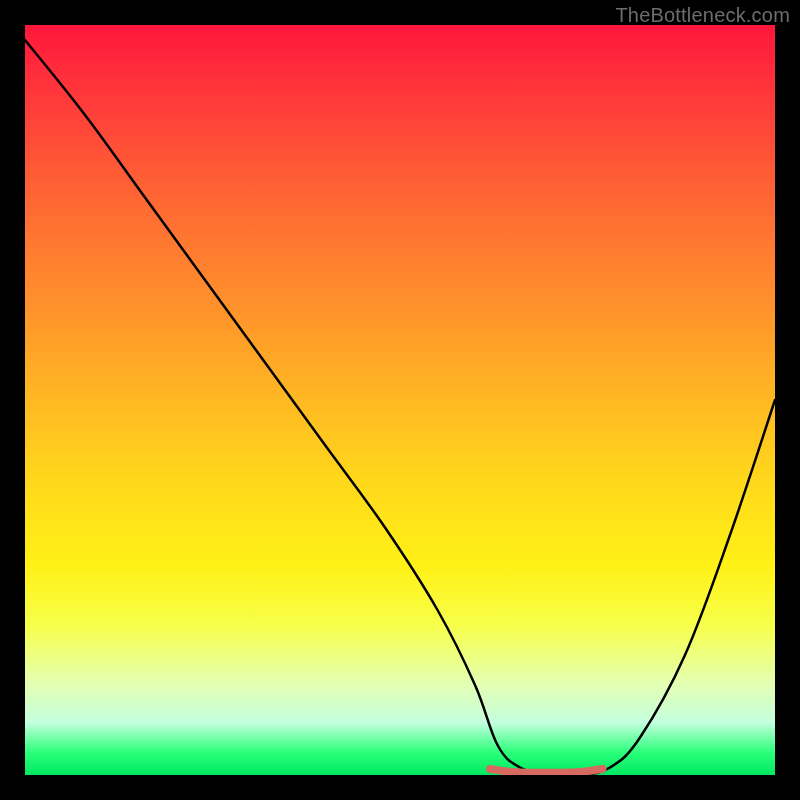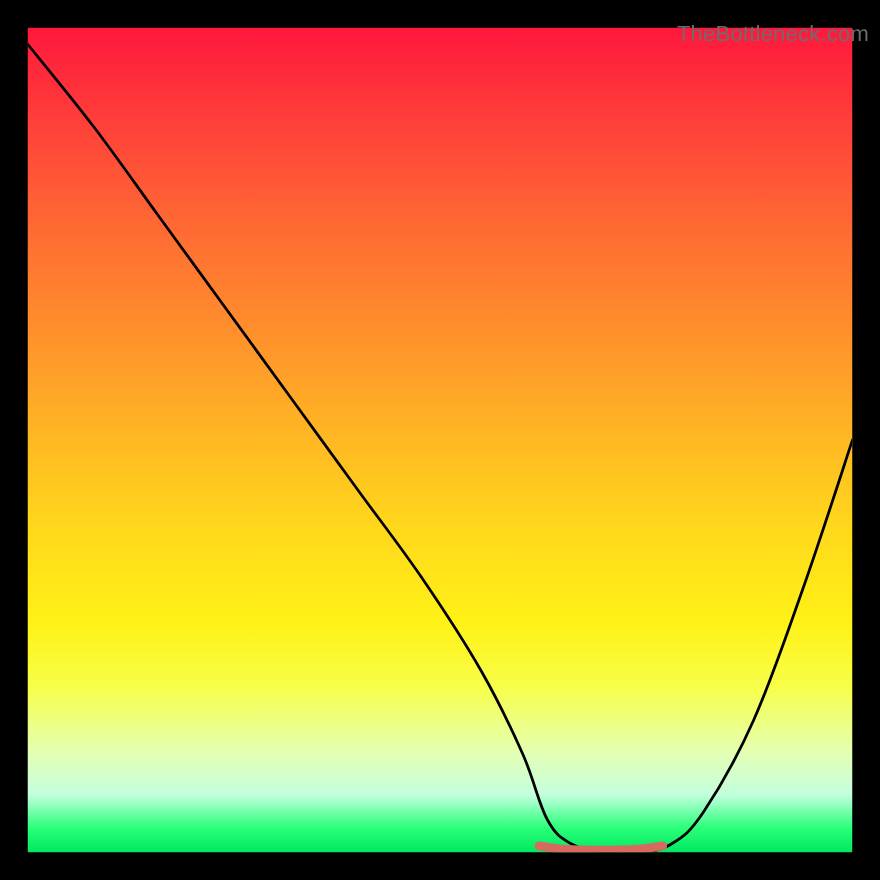--- a/index.html
+++ b/index.html
@@ -14,21 +14,21 @@
       #ffb224 48%,
       #ffd61c 60%,
       #fff116 72%,
       #f7ff4a 80%,
       #e3ffb4 88%,
       #c3ffde 93%,
       #2bff7a 97%,
       #00e860 100%);
   }
   svg.lines{position:absolute;inset:0;}
-  .watermark{position:absolute;top:4px;right:10px;color:#6d6d6d;font-size:20px;letter-spacing:0.2px;margin-top:16px;}
+  .watermark{position:absolute;top:4px;right:10px;color:#6d6d6d;font-size:20px;letter-spacing:0.2px;}
 </style>
 </head>
 <body>
 
 <div class="frame">
   <div class="plot">
     <div class="gradient"></div>
     <svg class="lines" viewBox="0 0 750 750" preserveAspectRatio="none">
       <path d="M 0,15 C 10.799999999999999,28.5 38.400000000000006,61.650000000000006 60,90 C 81.6,118.35 98.4,142.8 120,172.5 C 141.6,202.2 158.4,225.3 180,255 C 201.6,284.7 218.4,307.79999999999995 240,337.49999999999994 C 261.6,367.19999999999993 278.4,390.3 300,420 C 321.6,449.7 339.75,472.8 360,502.5 C 380.25,532.2 396.30000000000007,556.65 412.50000000000006,585 C 428.70000000000005,613.35 439.2,635.7 450,660 C 460.8,684.3 464.4,705.15 472.5,720 C 480.6,734.85 485.55,737.1 495,742.5 C 504.45,747.9 514.2,748.65 525,750 C 535.8,751.35 544.2,751.35 555,750 C 565.8,748.65 574.2,749.25 585,742.5 C 595.8,735.75 601.5,732.75 615,712.5 C 628.5,692.25 643.8,666.45 660,630 C 676.2,593.55 688.8,555.9 705,510 C 721.2,464.1 741.9,399.3 750,375" id="curvePath" fill="none" stroke="#000" stroke-width="2.5" stroke-linecap="round" stroke-linejoin="round"></path>
       <path d="M 465,744 C 469.05,744.54 479.4,746.325 487.5,747 C 495.6,747.675 501.90000000000003,747.615 510.00000000000006,747.75 C 518.1,747.885 524.4,747.885 532.5,747.75 C 540.6,747.615 546.9,747.675 555,747 C 563.1,746.325 573.45,744.54 577.5,744" id="flatPath" fill="none" stroke="#d66a60" stroke-width="8" stroke-linecap="round" stroke-linejoin="round"></path>

